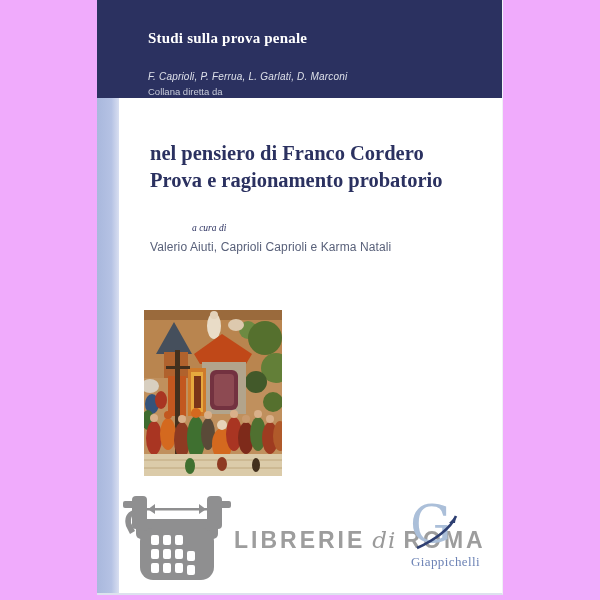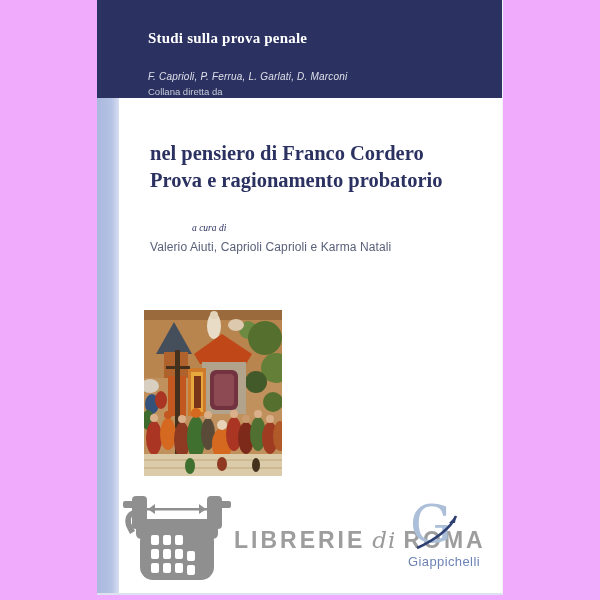--- a/index.html
+++ b/index.html
@@ -30,21 +30,21 @@
   .illustration{position:absolute;left:47px;top:310px;width:138px;height:166px;}
 
   
   .typewriter{position:absolute;left:24px;top:492px;width:112px;height:88px;}
   .store-name{position:absolute;left:137px;top:527px;white-space:nowrap;color:#9d9d9d;
               font-size:23px;font-weight:bold;letter-spacing:3px;}
   .store-name .di{font-family:"DejaVu Serif",serif;font-style:italic;font-weight:normal;
                   letter-spacing:1px;margin:0 7px;color:#9a9a9a;text-align:right;}
   .g-logo{position:absolute;left:312px;top:496px;width:52px;height:58px;}
   .publisher-name{position:absolute;right:22px;top:554px;color:#6d83b5;
-                  font-family:Liberation Sans, sans-serif;font-size:13px;letter-spacing:.4px;text-align:right;}
+                  font-family:Liberation Serif, serif;font-size:13px;letter-spacing:.4px;text-align:right;}
 </style>
 </head>
 <body>
 
 <div class="page">
   <div class="cover">
 
     <div class="series-header">
       <div class="series-title">Studi sulla prova penale</div>
       <div class="series-collana">Collana diretta da</div>

